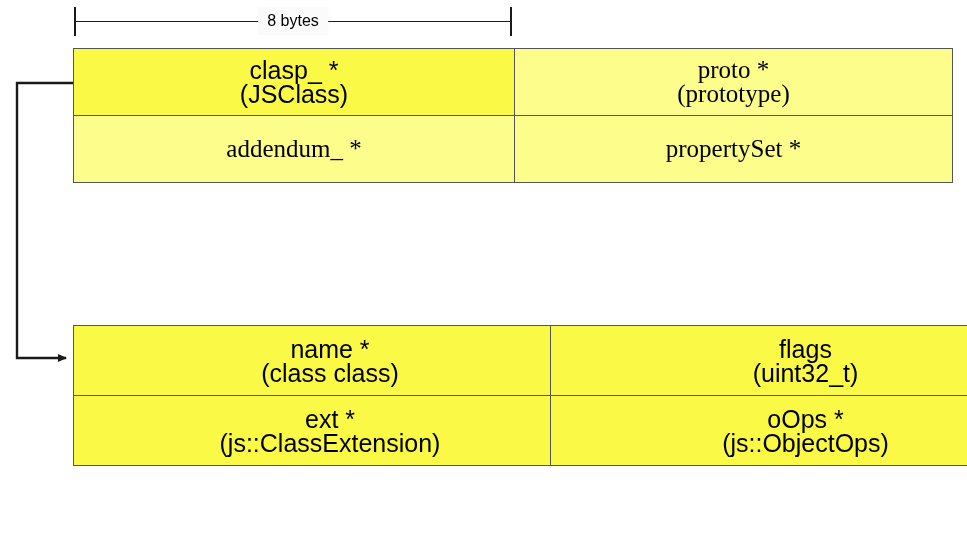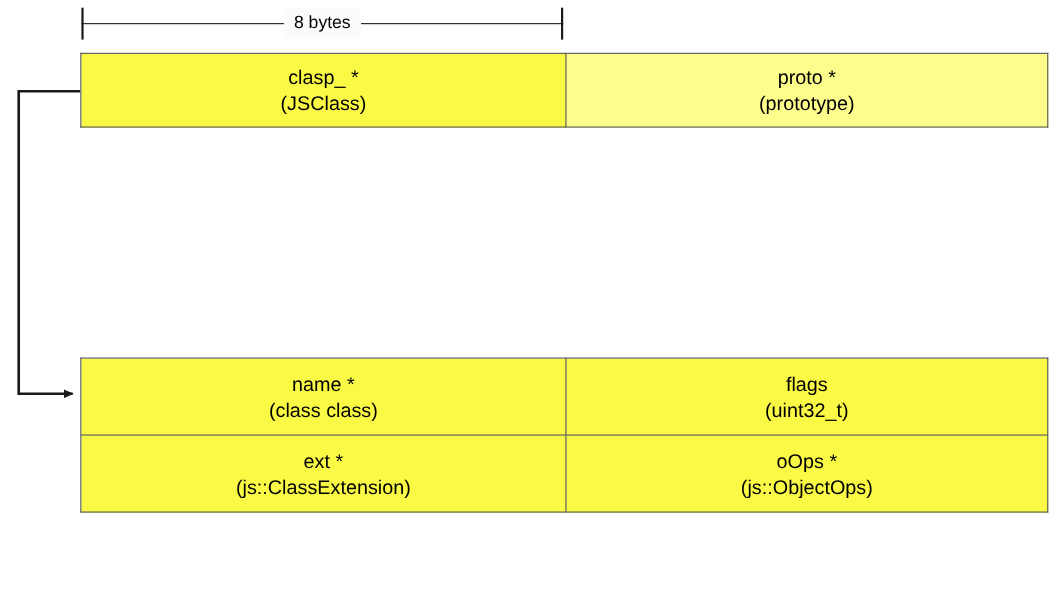--- a/index.html
+++ b/index.html
@@ -56,45 +56,45 @@
   
   .struct-table {
     position: absolute;
     border-collapse: collapse;
     table-layout: fixed;
   }
   .struct-table td {
     border: 1.8px solid #555555;
     text-align: center;
     vertical-align: middle;
-    font-size: 18px;
+    font-size: 25px;
     line-height: 24px;
     padding: 0;
   }
   .struct-table td .l1,
   .struct-table td .l2 { display: block; }
 
   .fill-bright { background: #fafa46; }
-  .fill-pale   { background: #fdfd8c; }
+  .fill-pale   { background: #fdfd8c; font-family: Liberation Serif, serif; }
 
   #jsobject-table {
     left: 73px;
     top: 48px;
     width: 877px;
   }
   #jsobject-table td { height: 66px; }
   #jsobject-table td.col-left  { width: 440px; }
   #jsobject-table td.col-right { width: 437px; }
 
   #jsclass-table {
     left: 73px;
     top: 325px;
     width: 877px;
   }
-  #jsclass-table td { height: 69px; }
+  #jsclass-table td { height: 69px; padding-left: 36px; }
   #jsclass-table td.col-left  { width: 440px; }
   #jsclass-table td.col-right { width: 437px; margin-left: 34px; }
 
   
   #clasp-pointer-arrow {
     position: absolute;
     left: 0px;
     top: 70px;
     width: 80px;
     height: 300px;
@@ -125,20 +125,28 @@
       <tr>
     <td class="col-left fill-bright">
       <span class="l1">clasp_ *</span>
       <span class="l2">(JSClass)</span>
     </td>
     <td class="col-right fill-pale">
       <span class="l1">proto *</span>
       <span class="l2">(prototype)</span>
     </td>
   </tr>
+  <tr>
+    <td class="col-left fill-pale">
+      <span class="l1">addendum_ *</span>
+    </td>
+    <td class="col-right fill-pale">
+      <span class="l1">propertySet *</span>
+    </td>
+  </tr>
 </tbody>
   </table>
 
 <table id="jsclass-table" class="struct-table">
   <tbody>
       <tr>
     <td class="col-left fill-bright">
       <span class="l1">name *</span>
       <span class="l2">(class class)</span>
     </td>

